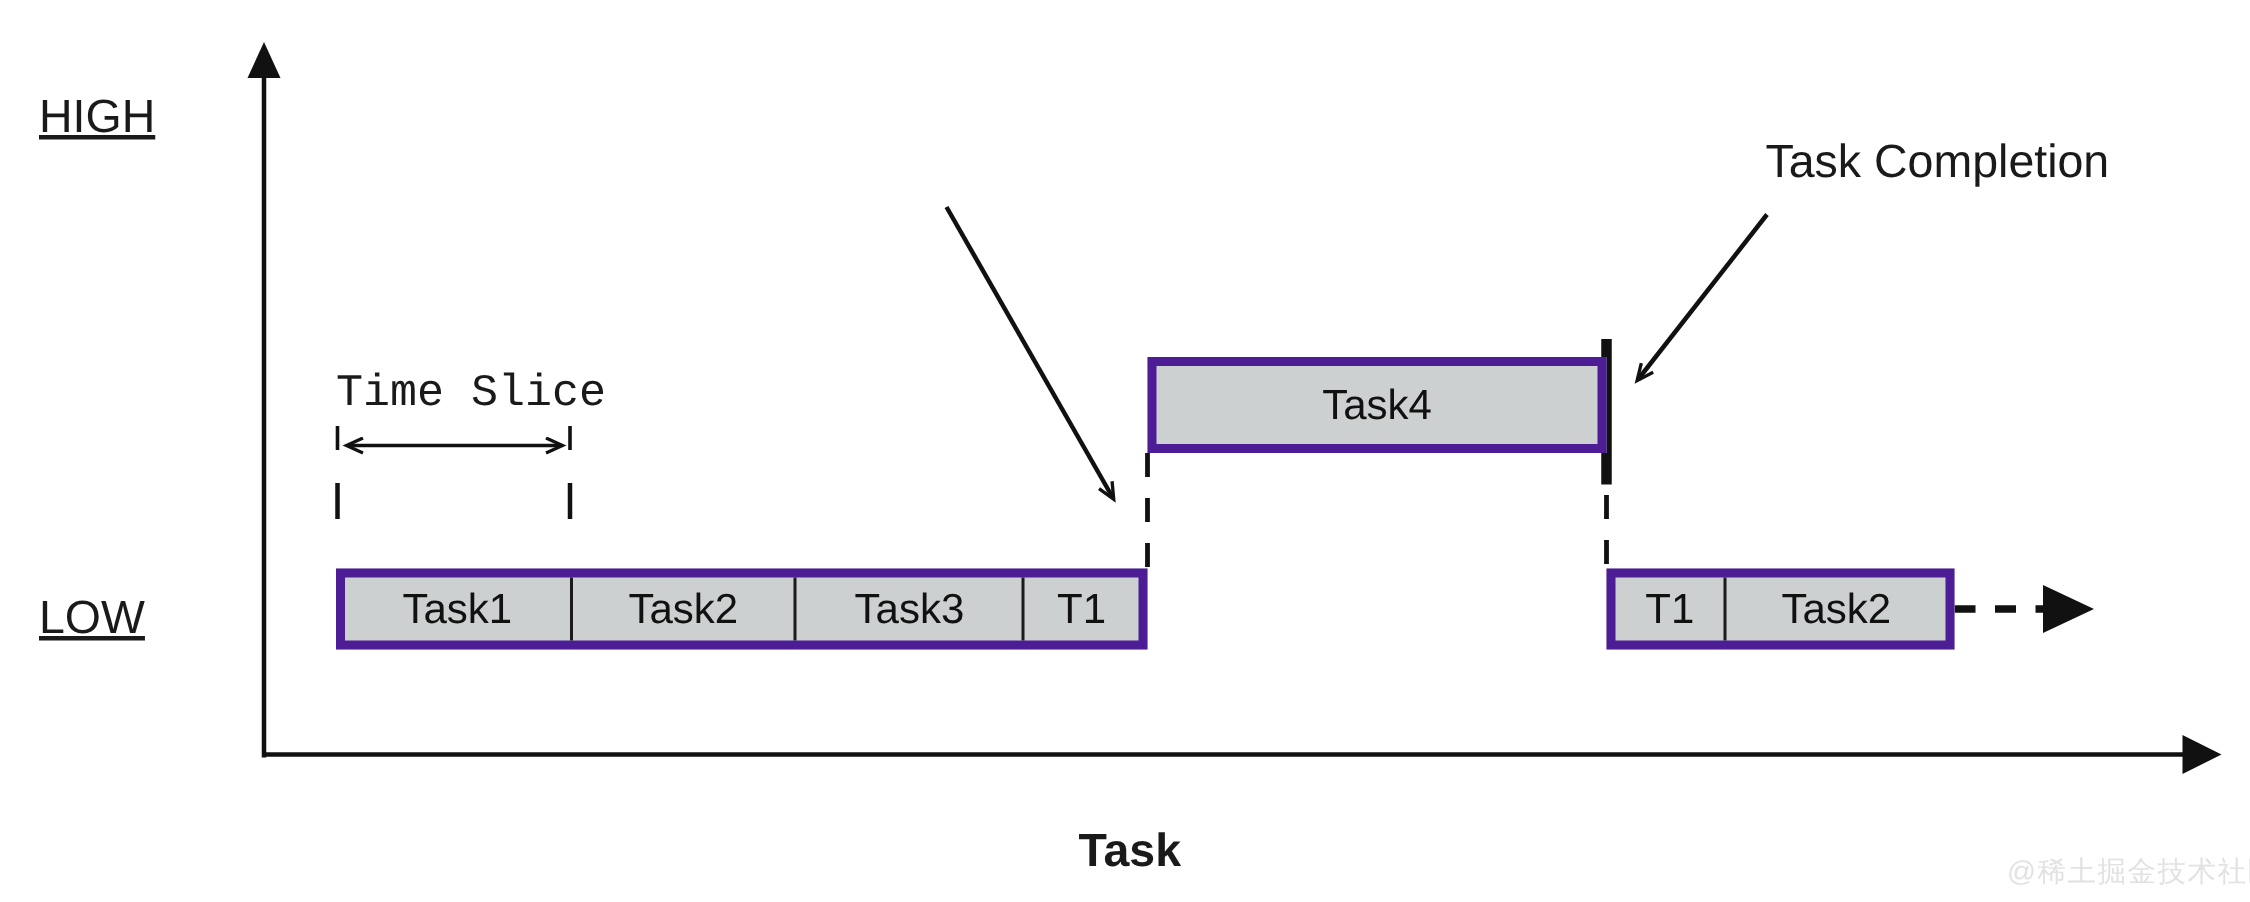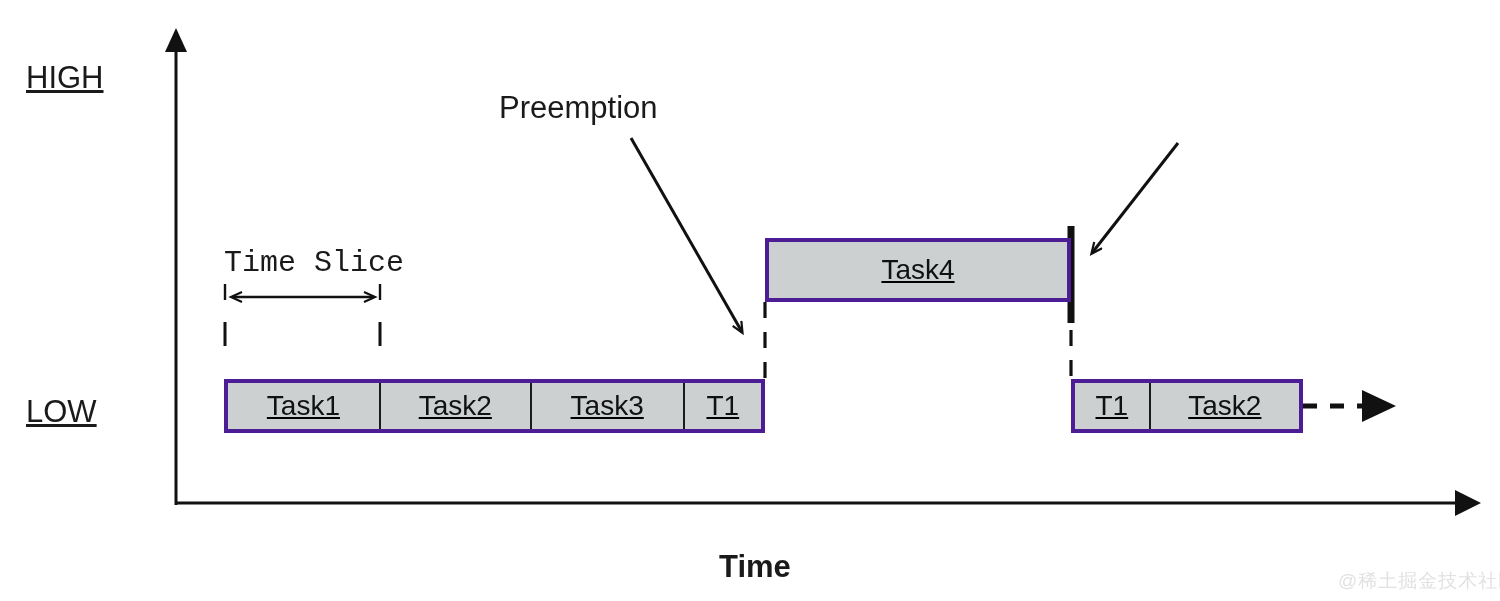--- a/index.html
+++ b/index.html
@@ -56,25 +56,24 @@
     position: absolute;
     font-size: 19px;
     color: #e2e2e2;
     white-space: nowrap;
     letter-spacing: 1px;
   }
   .task-bar {
     position: absolute;
     box-sizing: border-box;
     background: #ccd0d1;
-    border: 4px solid #4c1d95;
+    border: 6px solid #4c1d95;
     display: flex;
     align-items: center;
     justify-content: center;
-    text-decoration: underline;
   }
   .seg {
     box-sizing: border-box;
     height: 100%;
     display: flex;
     align-items: center;
     justify-content: center;
     border-right: 2px solid #1b1b1b;
   }
   .seg:last-child {
@@ -141,26 +140,26 @@
       <line x1="1303" y1="406" x2="1368" y2="406" stroke="#111111" stroke-width="5" stroke-dasharray="14 13"></line>
       <path d="M1362,390 L1396,406 L1362,422 z" fill="#111111"></path>
     </g>
   </svg>
 
   <div class="lbl axis-label-plain" style="left:26px; top:62px;">HIGH</div>
 
   <div class="lbl axis-label-plain" style="left:26px; top:396px;">LOW</div>
 
 
-  <div class="lbl axis-label-bold" style="left:719px; top:551px;">Time</div>
+  <div class="lbl axis-label-bold" style="left:719px; top:551px;">Task</div>
 
   <div class="lbl timeslice-text" style="left:224px; top:248px;font-family:Liberation Mono, monospace;">Time Slice</div>
 
-  <div class="lbl annot" style="left:499px; top:92px;">Preemption</div>
 
+  <div class="lbl annot" style="left:1177px; top:92px;">Task Completion</div>
 
   <div class="task-bar" style="left:765px; top:238px; width:306px; height:64px;">
     <span class="bar-text">Task4</span>
   </div>
 
   <div class="task-bar" style="left:224px; top:379px; width:541px; height:54px; padding:0;">
     <div class="seg" style="width:154px;">
       <span class="bar-text">Task1</span>
     </div>
     <div class="seg" style="width:152px;">

